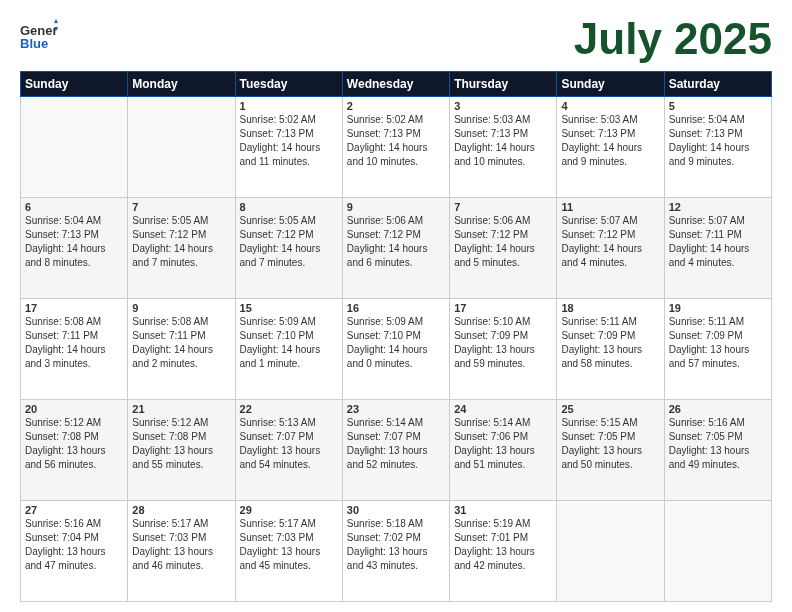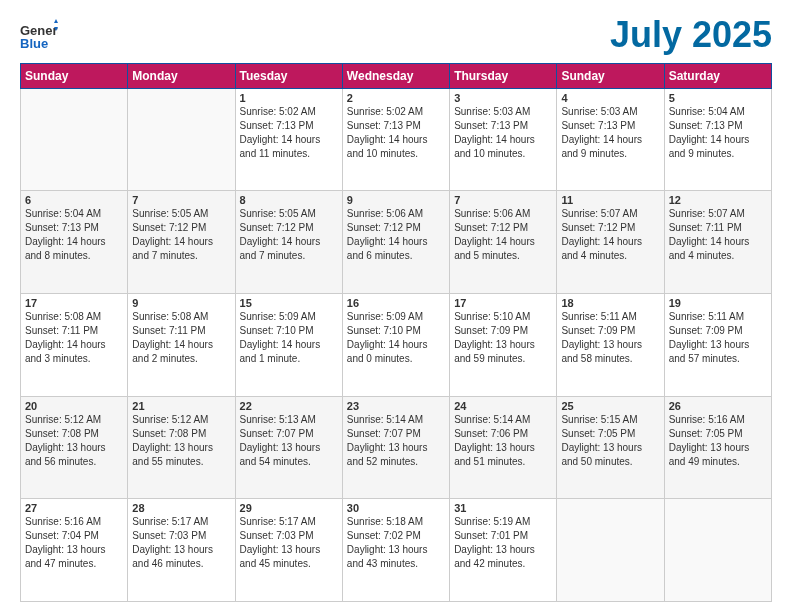--- a/index.html
+++ b/index.html
@@ -25,38 +25,38 @@
     }
     .logo {
       display: flex;
       align-items: center;
       gap: 4px;
     }
     .title-block {
       text-align: right;
     }
     .main-title {
-      font-size: 36px;
+      font-size: 44px;
       font-weight: bold;
-      color: #0369a1;
+      color: #14532d;
       line-height: 1.1;
     }
     .subtitle {
       font-size: 16px;
       color: #555;
     }
     .calendar {
       flex: 1;
       border: 1px solid #ccc;
       border-collapse: collapse;
       width: 100%;
       table-layout: fixed;
     }
     .calendar th {
-      background: #be185d;
+      background: #0f172a;
       color: #fff;
       font-size: 12px;
       font-weight: bold;
       padding: 5px 4px;
       text-align: left;
       border: 1px solid #1050a0;
     }
     .calendar td {
       border: 1px solid #ccc;
       vertical-align: top;

